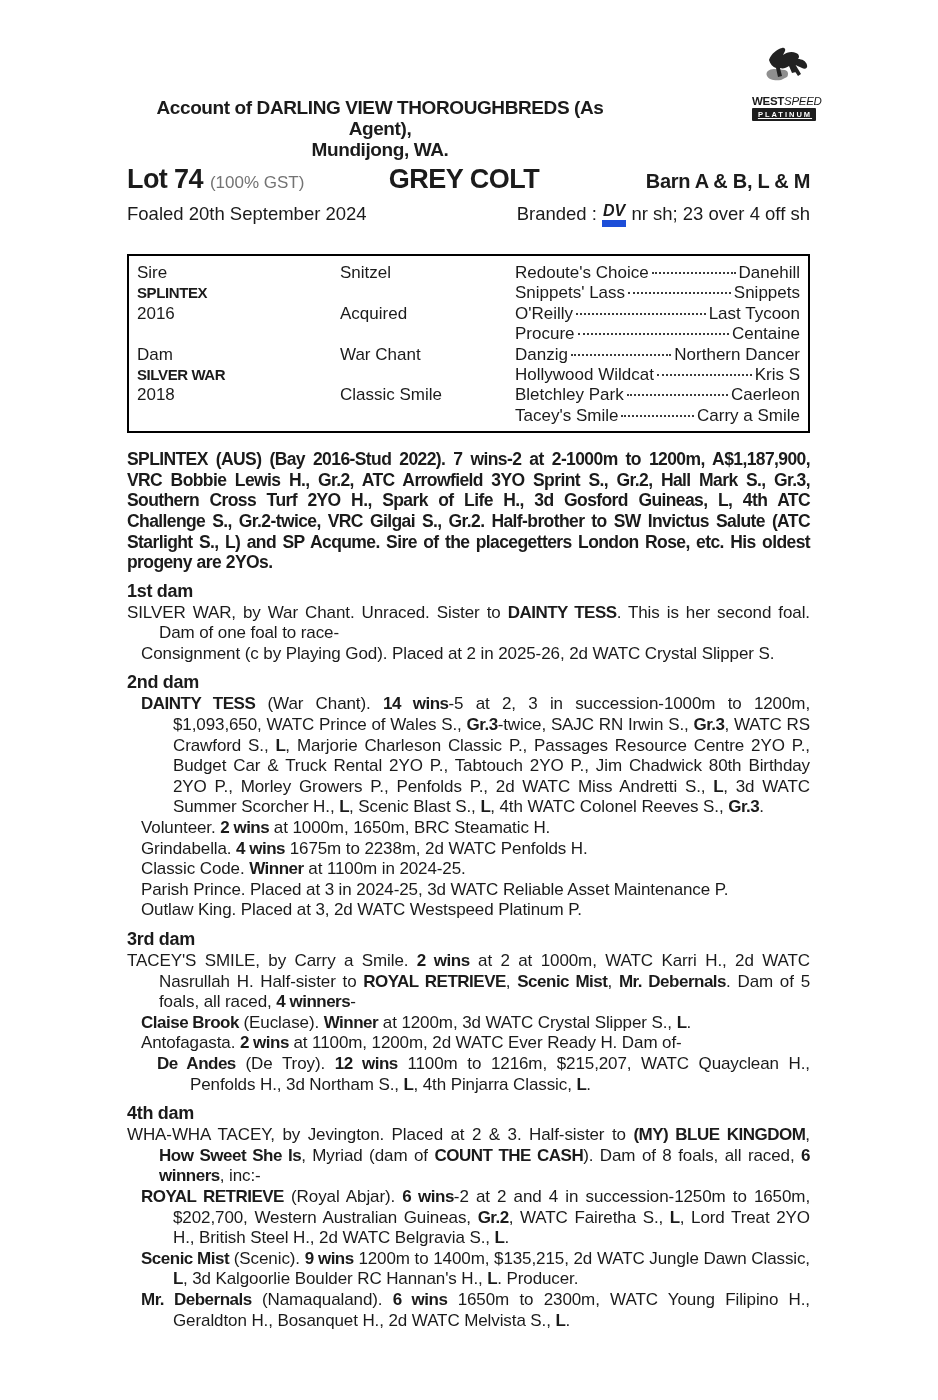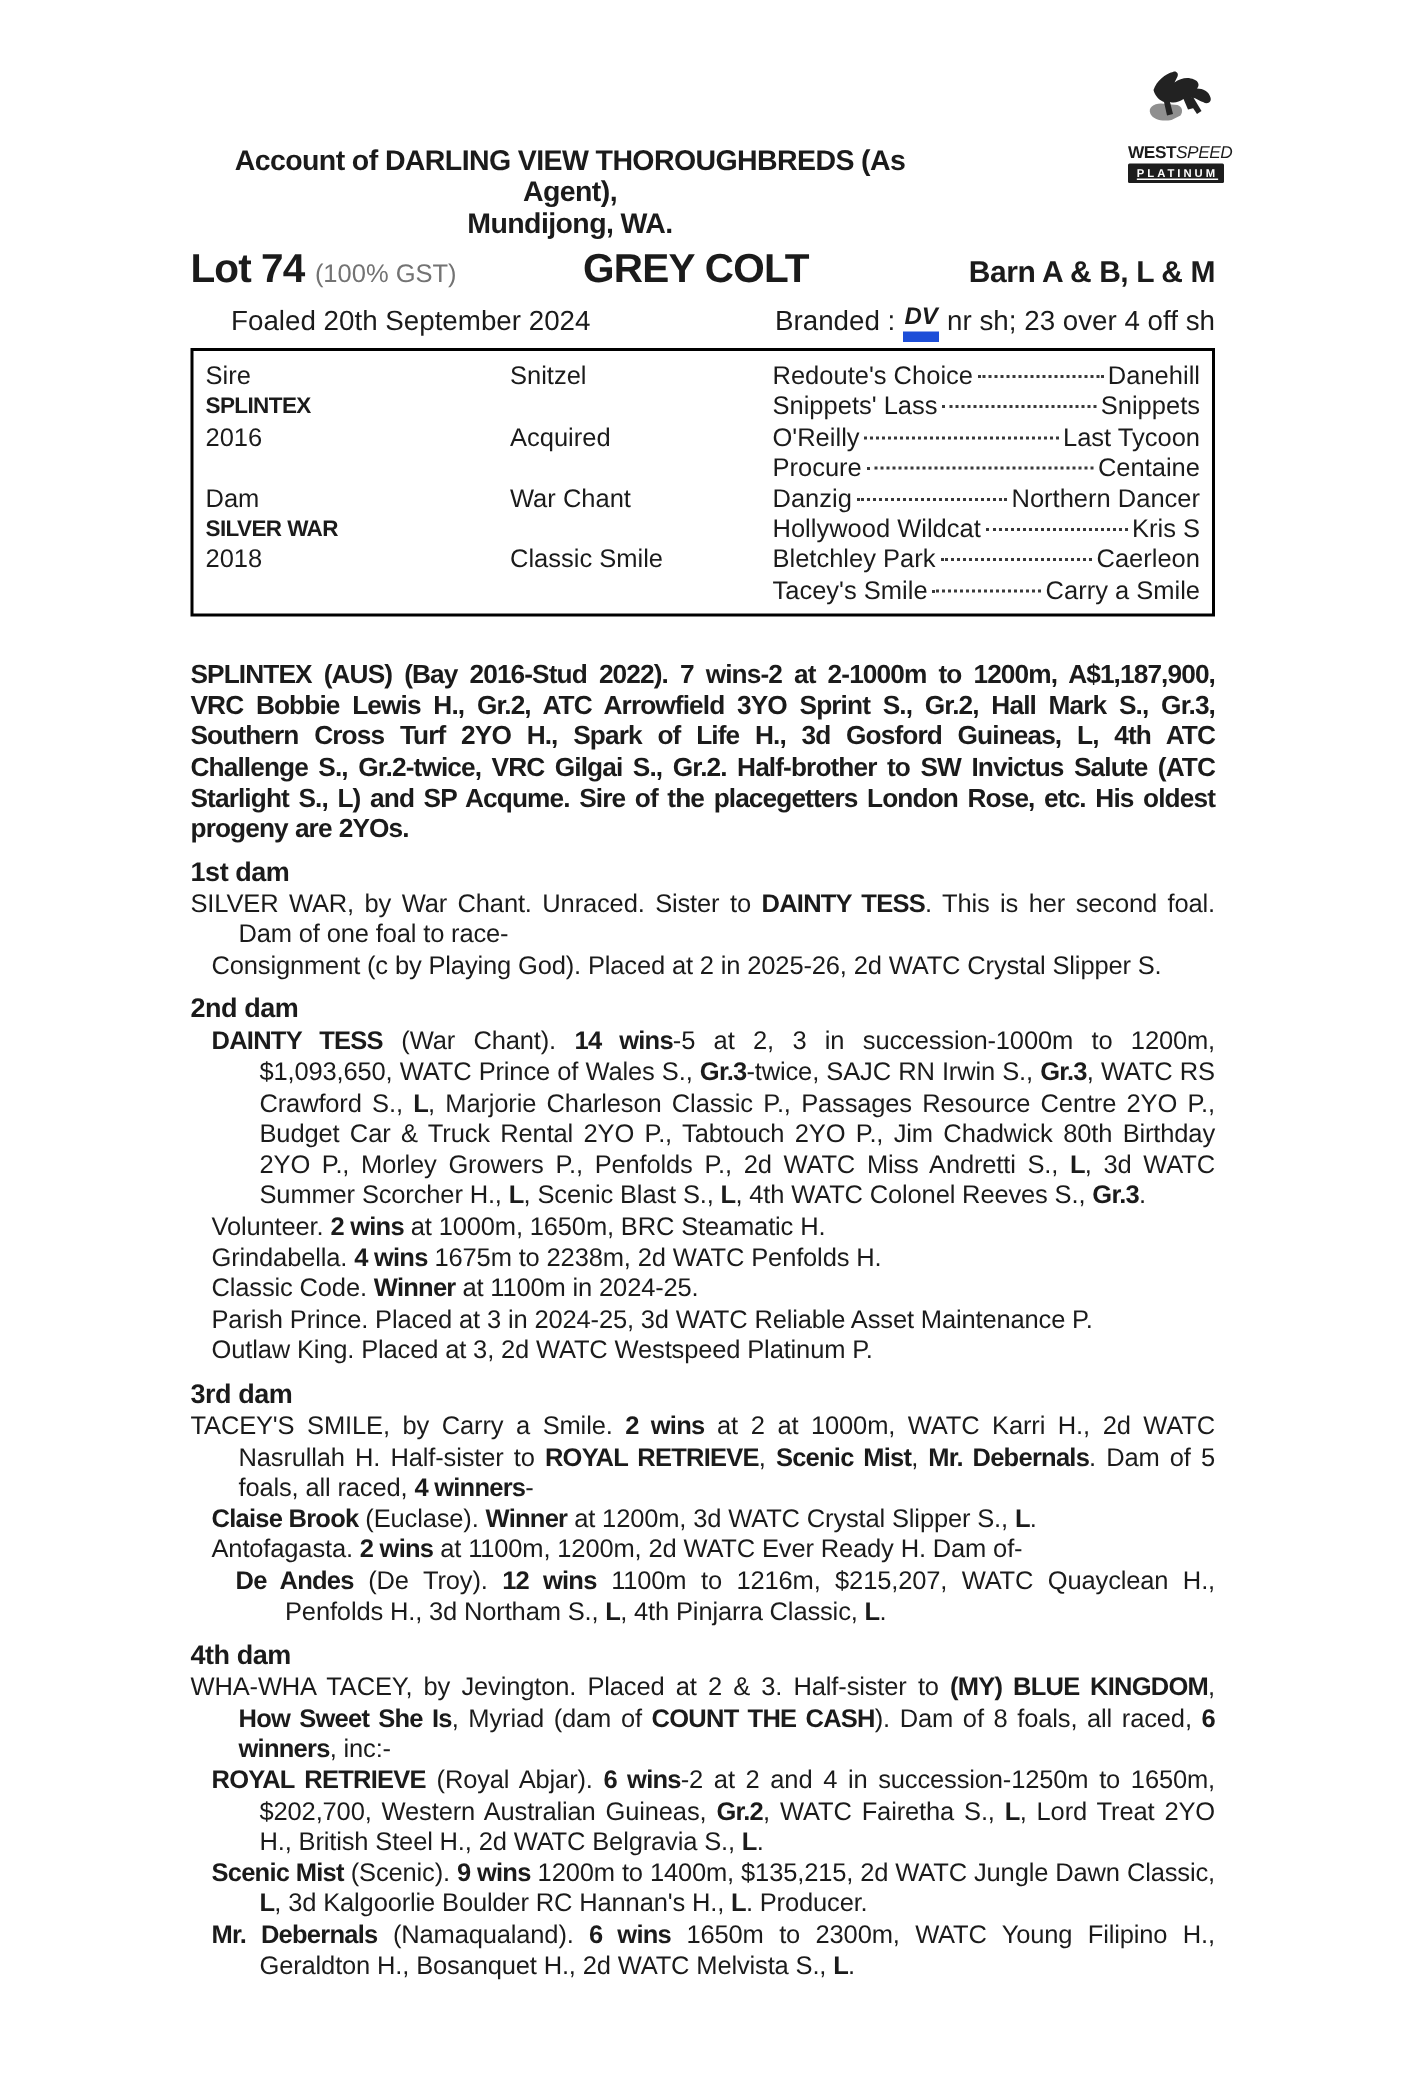--- a/index.html
+++ b/index.html
@@ -28,44 +28,44 @@
   
   .lot-row { position:relative; display:flex; align-items:baseline; margin-top:4px; height:32px; }
   .lot-label { font-size:27px; font-weight:bold; letter-spacing:-0.6px; }
   .gst { font-size:17px; margin-left:7px; color:#737373; }
   .colt-title {
     position:absolute; left:50%; transform:translateX(-53%);
     font-size:27px; font-weight:bold; letter-spacing:-0.5px;
   }
   .barn { margin-left:auto; font-size:20px; font-weight:bold; letter-spacing:-0.3px; }
 
-  .foaled-row { display:flex; justify-content:space-between; font-size:18.5px; margin-top:7px;margin-left:27px; }
+  .foaled-row { display:flex; justify-content:space-between; font-size:18.5px; margin-top:7px; }
   .brand-mark {
     display:inline-block; font-style:italic; font-weight:bold; font-size:16px;
     border-bottom:7px solid #1d4ed8; position:relative; top:-4px; padding:0 1px;
   }
 
   
   .ped-table {
-    margin-top:0; border:2px solid #000; display:flex;
+    margin-top:23px; border:2px solid #000; display:flex;
     padding:7px 8px 5px 8px; box-sizing:border-box;
   }
   .ped-col1 { width:203px; }
   .ped-col2 { width:175px; }
   .ped-col3 { flex:1; min-width:0; }
   .ped-slot { height:20.4px; line-height:20.4px; font-size:17px; white-space:nowrap; }
   .ped-name { font-weight:bold; font-size:15px; letter-spacing:-0.4px; }
   .anc-row { display:flex; align-items:baseline; height:20.4px; line-height:20.4px; font-size:17px; }
   .anc-left { white-space:nowrap; }
   .anc-right { white-space:nowrap; }
   .leader { flex:1; border-bottom:2px dotted #3a3a3a; margin:0 3px; position:relative; top:-4px; min-width:8px; }
 
   
   .sire-summary {
-    margin-top:28px; font-weight:bold; font-size:17.5px; line-height:20.6px;
+    margin-top:16px; font-weight:bold; font-size:17.5px; line-height:20.6px;
     text-align:justify; letter-spacing:-0.6px; word-spacing:0.5px;
   }
 
   
   .section { margin-top:8px; }
   .section-head { font-size:18px; font-weight:bold; margin:0 0 1px 0; letter-spacing:-0.3px; }
   .para { margin:0; font-size:17px; line-height:20.6px; text-align:justify; letter-spacing:-0.1px; }
   .para b { letter-spacing:-0.5px; }
   .p-dam { padding-left:32px; text-indent:-32px; }
   .p-l1  { padding-left:46px; text-indent:-32px; }

